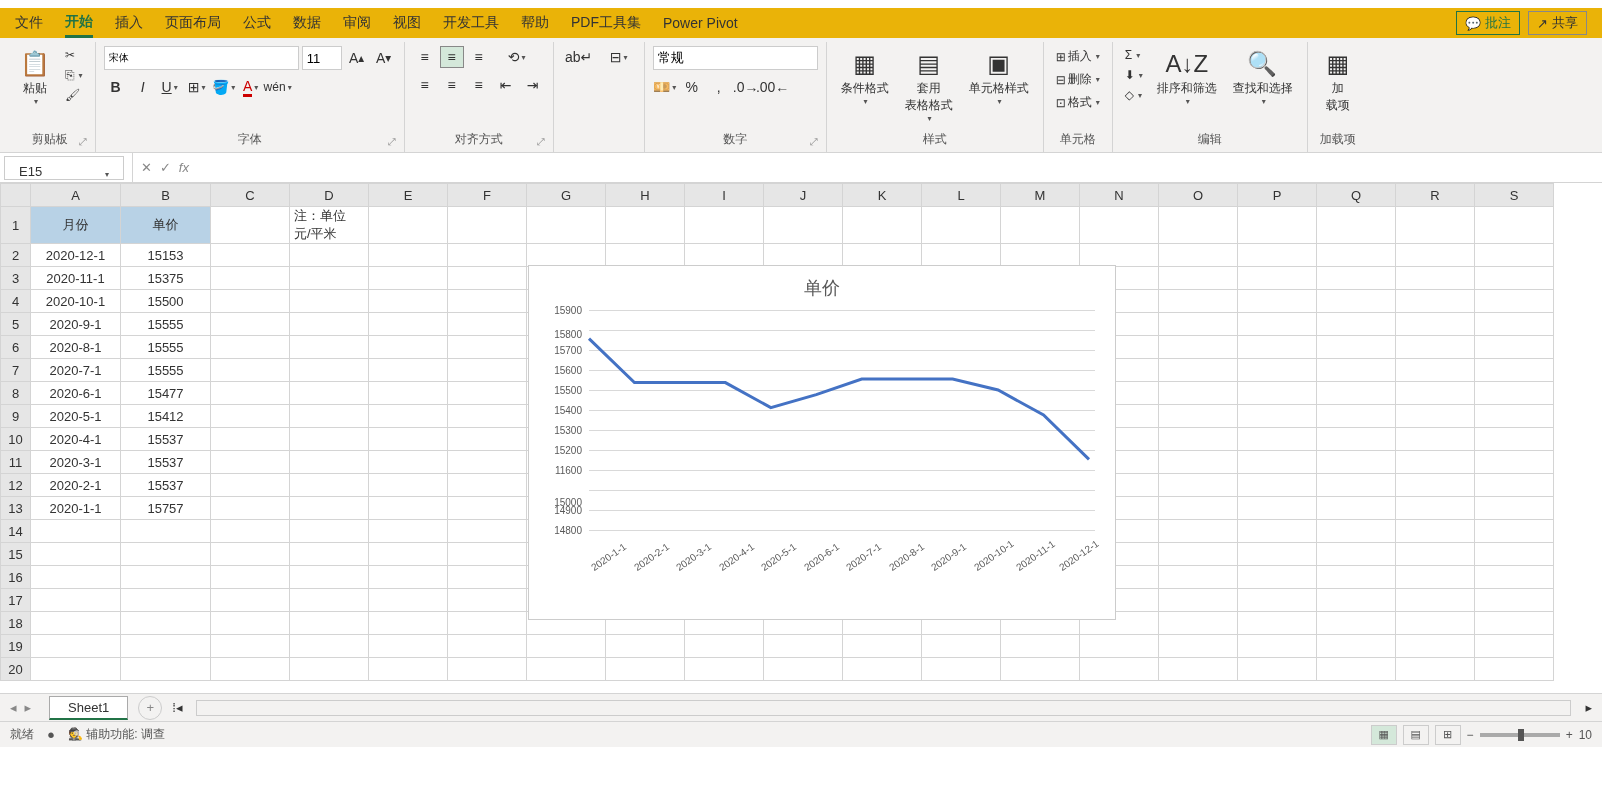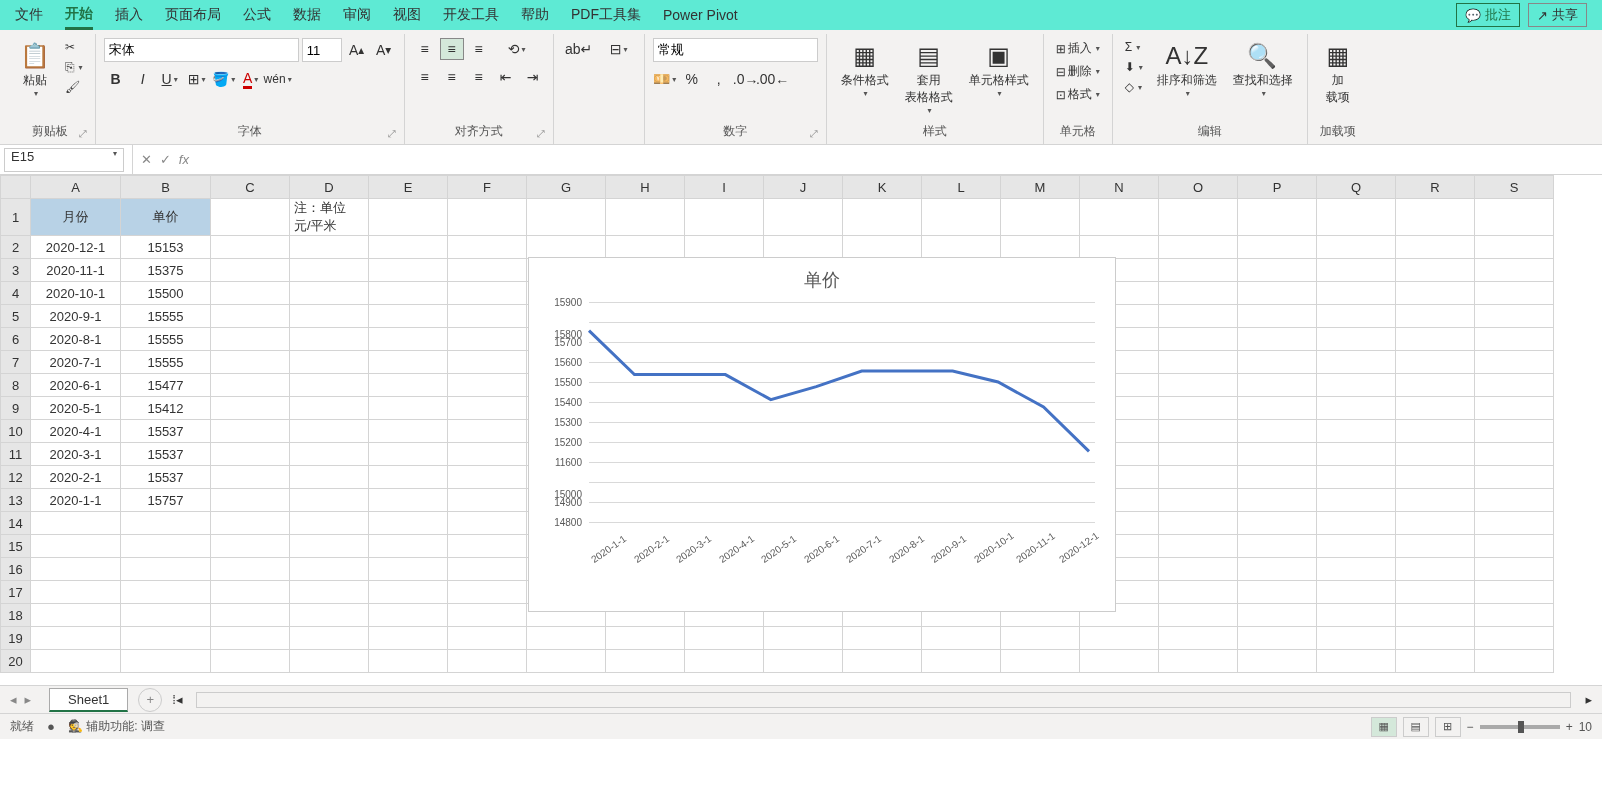--- a/index.html
+++ b/index.html
@@ -1,51 +1,51 @@
 <!DOCTYPE html>
 <html><head>
 <meta charset="utf-8">
 <style>
 * { margin: 0; padding: 0; box-sizing: border-box; font-family: "Microsoft YaHei", "宋体", sans-serif; }
 body { background: #fff; font-size: 13px; color: #333; overflow: hidden; width: 1602px; height: 802px; position: relative; }
 
 
-.menubar { height: 30px; display: flex; align-items: center; padding: 0 15px; gap: 22px; background: #5eead4; }
+.menubar { height: 30px; display: flex; align-items: center; padding: 0 15px; gap: 22px; background: #eab308; margin-top: 8px; }
 .menubar .menu-item { font-size: 14px; cursor: pointer; padding: 4px 0; }
 .menubar .menu-item.active { color: #217346; border-bottom: 3px solid #217346; font-weight: bold; }
 .menubar .right { margin-left: auto; display: flex; gap: 8px; }
 .menubar .right-btn { border: 1px solid #888; padding: 2px 8px; font-size: 13px; display: flex; align-items: center; gap: 4px; }
 .menubar .right-btn.comment { color: #217346; border-color: #217346; }
 
 
 .ribbon { height: 115px; background: #f3f2f1; border-bottom: 1px solid #d4d4d4; display: flex; padding: 4px 5px 0; }
 .ribbon-group { border-right: 1px solid #d4d4d4; padding: 0 8px; display: flex; flex-direction: column; }
 .ribbon-group:last-child { border-right: none; }
 .ribbon-group-content { flex: 1; display: flex; align-items: flex-start; gap: 4px; padding-top: 4px; }
 .ribbon-group-label { text-align: center; font-size: 12px; color: #555; padding: 2px 0 4px; position: relative; }
 .ribbon-group-label .launcher { position: absolute; right: 0; bottom: 4px; font-size: 10px; color: #888; }
 
 .big-btn { display: flex; flex-direction: column; align-items: center; justify-content: center; padding: 2px 6px; cursor: pointer; font-size: 12px; }
 .big-btn .icon-box { width: 32px; height: 32px; display: flex; align-items: center; justify-content: center; font-size: 24px; }
 
 .col-btns { display: flex; flex-direction: column; gap: 2px; }
 .small-btn { padding: 2px 4px; cursor: pointer; font-size: 12px; display: flex; align-items: center; gap: 2px; }
 
-.font-select { width: 195px; height: 24px; border: 1px solid #ccc; background: #fff; padding: 0 4px; font-size: 13px; }
+.font-select { width: 195px; height: 24px; border: 1px solid #ccc; background: #fff; padding: 0 4px; font-size: 10px; }
 .size-select { width: 40px; height: 24px; border: 1px solid #ccc; background: #fff; padding: 0 4px; font-size: 13px; }
 .num-select { width: 165px; height: 24px; border: 1px solid #ccc; background: #fff; padding: 0 4px; font-size: 13px; }
 
 .btn-row { display: flex; gap: 3px; align-items: center; }
 .mini-btn { width: 24px; height: 22px; display: flex; align-items: center; justify-content: center; cursor: pointer; font-size: 14px; }
 .mini-btn.active { background: #d4e8da; border: 1px solid #888; }
 .dd-arrow { font-size: 8px; margin-left: 2px; color: #555; }
 
 
 .formula-row { height: 30px; display: flex; align-items: center; border-bottom: 1px solid #d4d4d4; background: #fff; }
-.namebox { width: 120px; height: 24px; border: 1px solid #ccc; margin: 0 8px 0 4px; padding: 0 6px; display: flex; align-items: flex-start; justify-content: space-between; font-size: 13px; }
+.namebox { width: 120px; height: 24px; border: 1px solid #ccc; margin: 0 8px 0 4px; padding: 0 14px; display: flex; align-items: flex-end; justify-content: space-between; font-size: 13px; }
 .fx-area { display: flex; align-items: center; gap: 8px; padding: 0 8px; border-left: 1px solid #d4d4d4; height: 100%; }
 .fx-area .fx-btn { color: #888; cursor: pointer; }
 .formula-input { flex: 1; height: 24px; border: none; outline: none; padding: 0 8px; }
 
 
 .grid-wrap { position: relative; height: 510px; overflow: hidden; }
 .grid { border-collapse: collapse; table-layout: fixed; }
 .grid th, .grid td { border: 1px solid #d4d4d4; height: 23px; font-size: 13px; font-weight: normal; }
 .grid .corner { width: 30px; background: #e6e6e6; }
 .grid .colhead { background: #e6e6e6; text-align: center; width: 79px; }
@@ -830,21 +830,21 @@
           <div class="chart-ylabel" style="top:220px;">14800</div>
           <div class="chart-ylabel" style="top:200px;">14900</div>
           <div class="chart-ylabel" style="top:192px;">15000</div>
           <div class="chart-ylabel" style="top:160px;">11600</div>
           <div class="chart-ylabel" style="top:140px;margin-left:13px;">15200</div>
           <div class="chart-ylabel" style="top:120px;">15300</div>
           <div class="chart-ylabel" style="top:100.00000000000001px;">15400</div>
           <div class="chart-ylabel" style="top:80px;">15500</div>
           <div class="chart-ylabel" style="top:60px;">15600</div>
           <div class="chart-ylabel" style="top:40px;">15700</div>
-          <div class="chart-ylabel" style="top:32px;">15800</div>
+          <div class="chart-ylabel" style="top:24px;">15800</div>
           <div class="chart-ylabel" style="top:0px;">15900</div>
         </div>
         <svg class="chart-line" width="500" height="220">
           <polyline points="0,28.599999999999994 45.45454545454545,72.6 90.9090909090909,72.6 136.36363636363635,72.6 181.8181818181818,97.6 227.27272727272725,84.6 272.7272727272727,69 318.1818181818182,69 363.6363636363636,69 409.0909090909091,80 454.5454545454545,105 500,149.39999999999998 " fill="none" stroke="#4472c4" stroke-width="3"></polyline>
         </svg>
       </div>
     <div class="chart-xaxis" id="chart-xaxis">
         <div class="chart-xlabel">2020-1-1</div>
         <div class="chart-xlabel">2020-2-1</div>
         <div class="chart-xlabel">2020-3-1</div>

